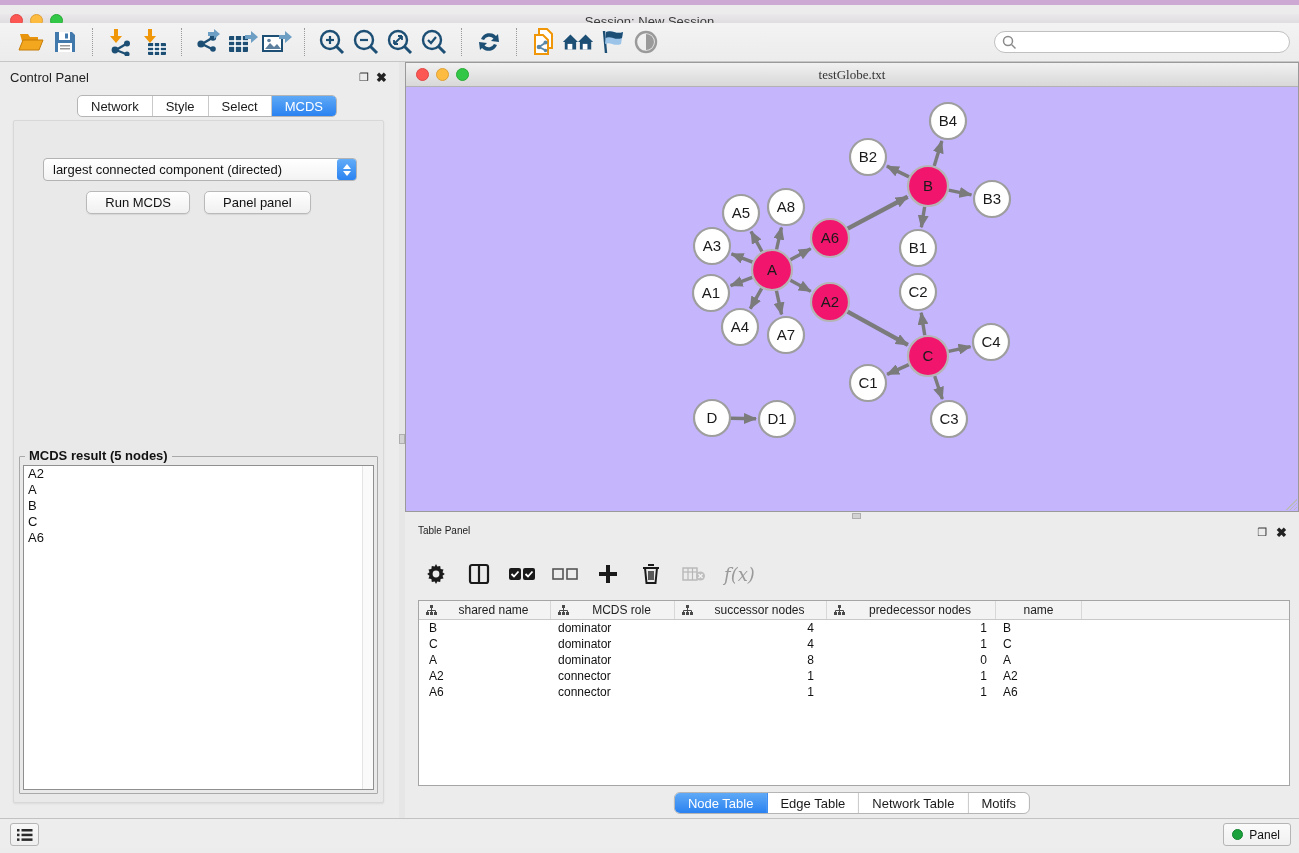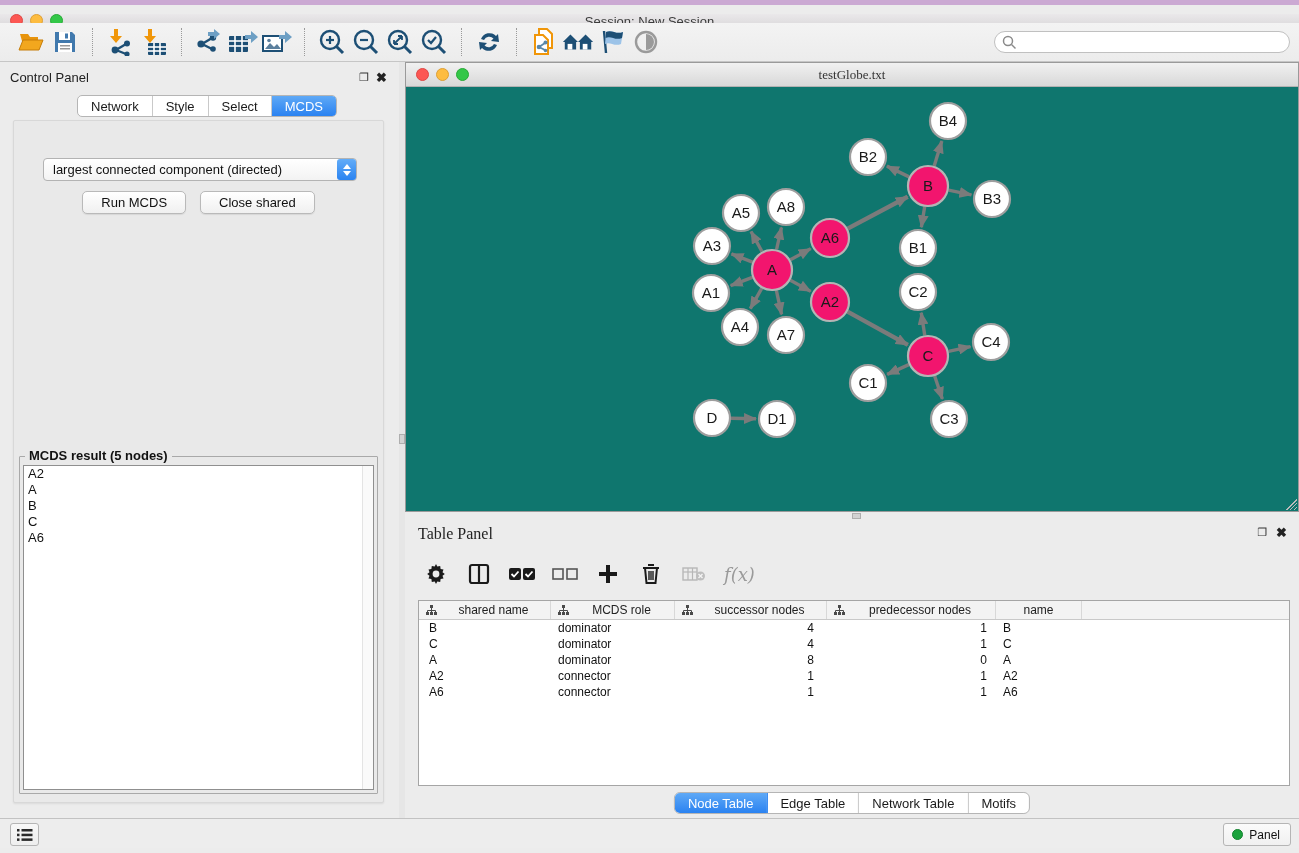--- a/index.html
+++ b/index.html
@@ -84,28 +84,28 @@
   .hsplit { position:absolute; left:405px; top:512px; right:0; height:8px; background:#ececec; }
   .hsplit-handle { position:absolute; left:50%; top:1px; width:9px; height:6px; background:#d2d2d2; border:1px solid #aeaeae; }
 
   
   .net-window { position:absolute; left:405px; top:62px; width:894px; height:450px;
     border:1px solid #9a9a9a; background:#fff; }
   .net-titlebar { position:absolute; top:0; left:0; right:0; height:24px;
     background:linear-gradient(#f1f1f1,#d8d8d8); border-bottom:1px solid #b2b2b2;
     display:flex; align-items:center; }
   .net-title { position:absolute; left:0; right:0; text-align:center; font-size:13px; color:#333;font-family:Liberation Serif, serif; }
-  .net-canvas { position:absolute; top:24px; left:0; right:0; bottom:0; background:#0f766e; overflow:hidden; }
+  .net-canvas { position:absolute; top:24px; left:0; right:0; bottom:0; background:#c4b5fd; overflow:hidden; }
   .resize-grip { position:absolute; right:1px; bottom:1px; width:13px; height:13px;
     background:
       linear-gradient(135deg, transparent 0 57%, #bbb 57% 62%, transparent 62% 71%, #bbb 71% 76%, transparent 76% 85%, #bbb 85% 90%, transparent 90%); }
 
   
   .table-panel { position:absolute; left:405px; top:520px; right:0; height:298px; background:#ececec; }
-  .tp-title { position:absolute; left:13px; top:5px; font-size:16px; color:#222;font-family:Liberation Serif, serif; }
+  .tp-title { position:absolute; left:13px; top:5px; font-size:10px; color:#222; }
   .tp-float { position:absolute; right:32px; top:6px; }
   .tp-close { position:absolute; right:12px; top:5px; }
   .tp-toolbar { position:absolute; left:18px; top:36px; height:36px; display:flex; align-items:center; gap:17px; }
   .tp-tool { display:flex; align-items:center; justify-content:center; width:26px; height:26px; cursor:pointer; }
   .fx-label { font-family:"DejaVu Serif", serif; font-style:italic; font-size:18px; color:#9a9a9a; }
 
   .node-table { position:absolute; left:13px; top:80px; right:9px; height:186px;
     background:#fff; border:1px solid #a5a5a5; }
   .nt-header { display:flex; height:19px; background:#f3f3f3; border-bottom:1px solid #c9c9c9; }
   .nt-hcell { display:flex; align-items:center; border-right:1px solid #d8d8d8;
@@ -318,21 +318,21 @@
   <div class="cp-panel">
     <div class="dropdown">
       <span class="dropdown-value">largest connected component (directed)</span>
       <span class="dropdown-stepper">
         <span class="chev-up"></span>
           <span class="chev-down"></span>
       </span>
     </div>
     <div class="cp-buttons">
       <button class="mac-btn">Run MCDS</button>
-      <button class="mac-btn">Close shared</button>
+      <button class="mac-btn">Panel panel</button>
     </div>
     <div class="groupbox">
       <span class="groupbox-legend">MCDS result (5 nodes)</span>
       <div class="result-list" id="result-list">
         <div class="result-item">A2</div>
           <div class="result-item">A</div>
           <div class="result-item">B</div>
           <div class="result-item">C</div>
           <div class="result-item">A6</div>
           <div class="result-scrollbar"></div>

